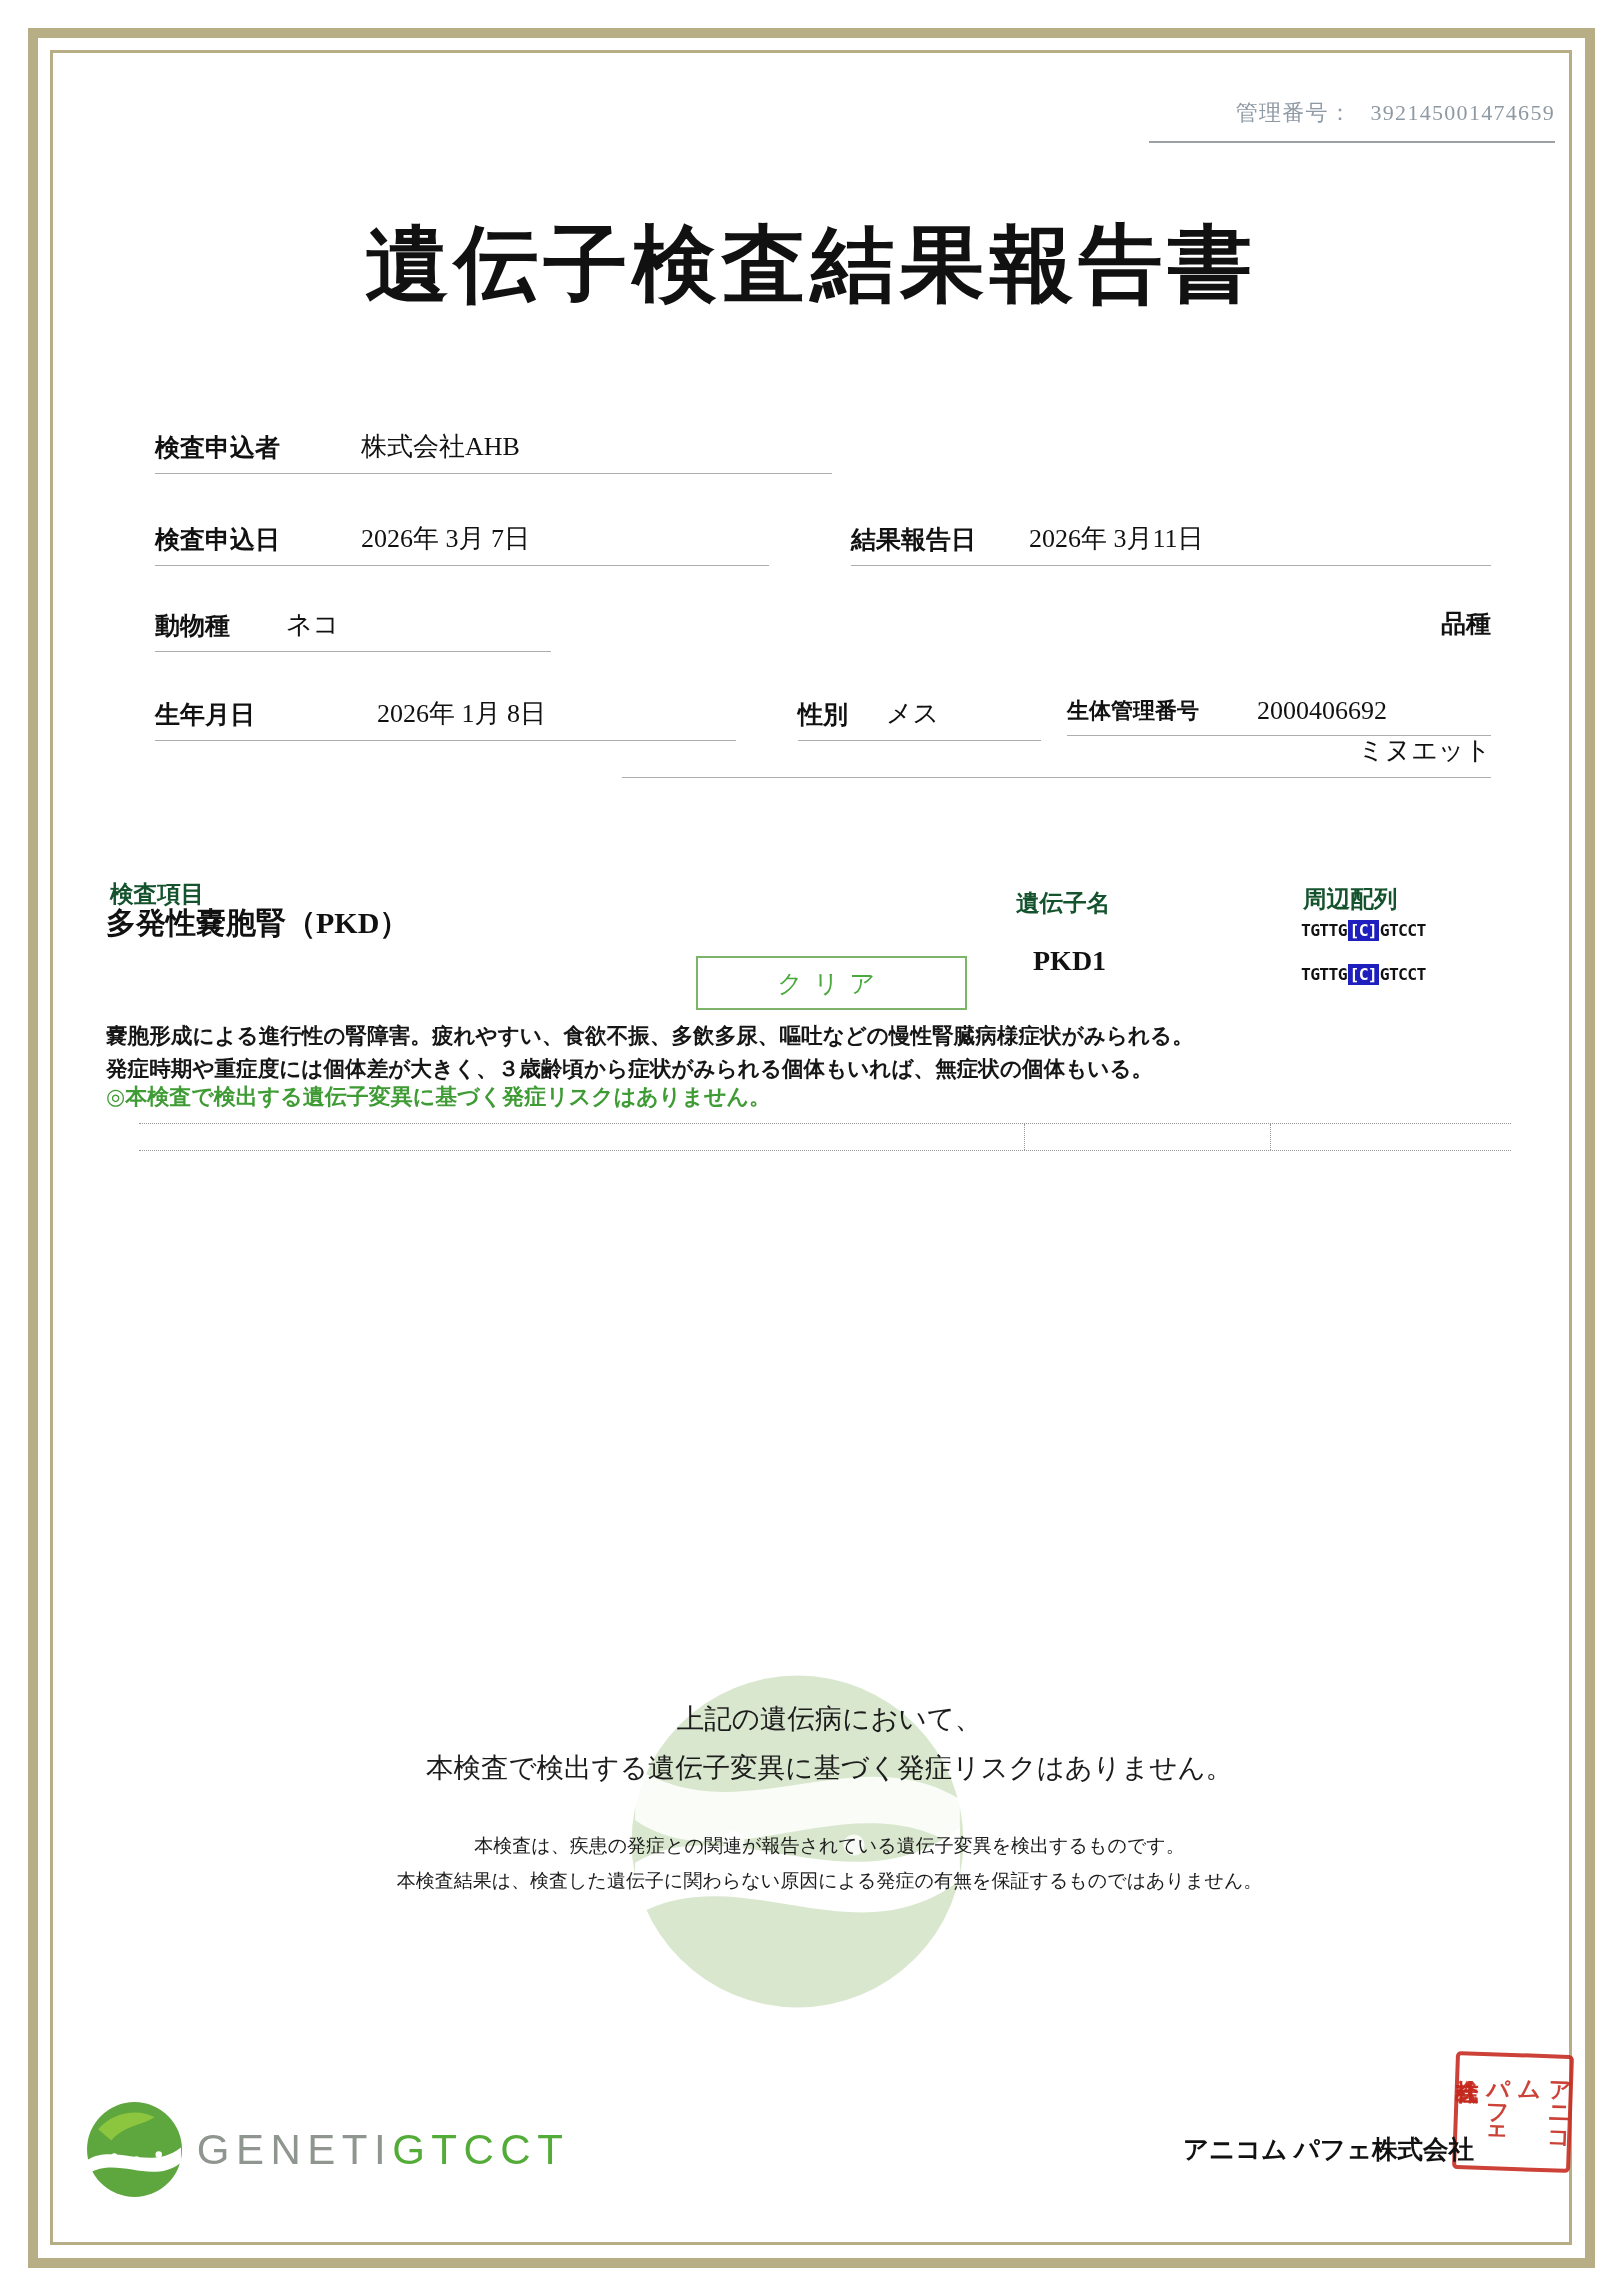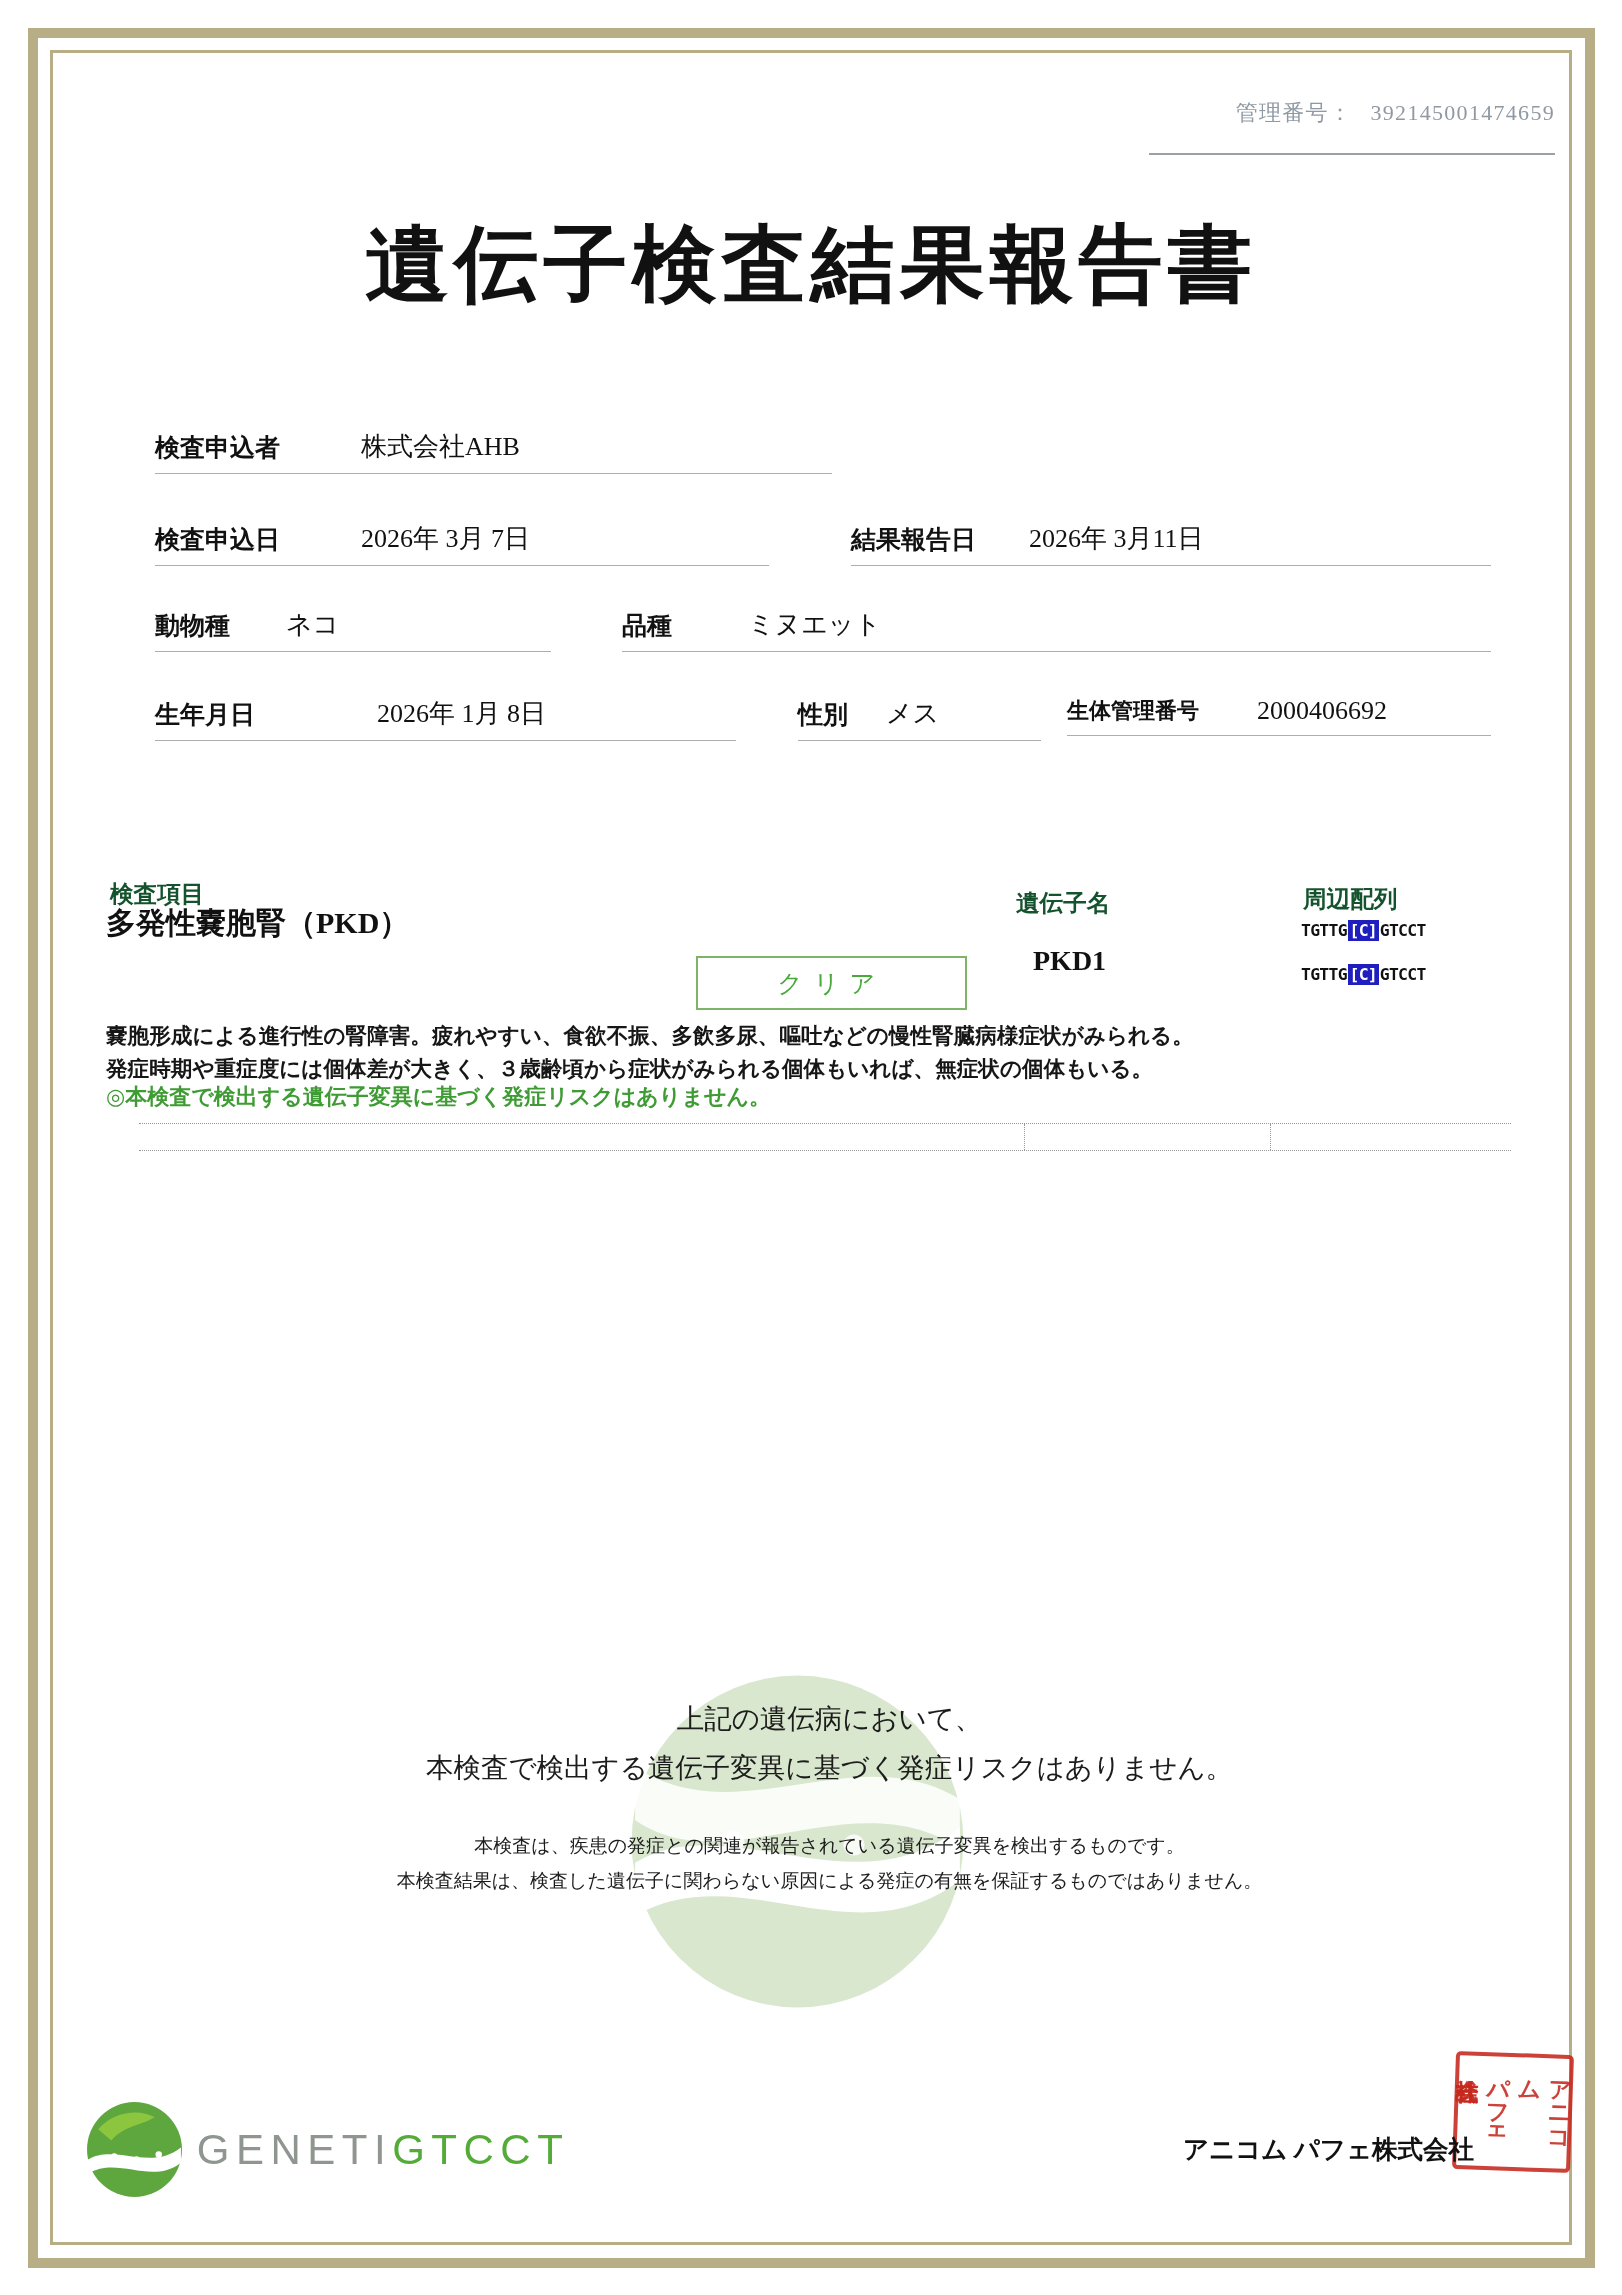--- a/index.html
+++ b/index.html
@@ -12,21 +12,21 @@
     overflow:hidden;
   }
   
   .frame-outer{position:absolute;left:27.5px;top:27.5px;right:27.5px;bottom:27.5px;border:10.5px solid #b7ae85;pointer-events:none;}
   .frame-inner{position:absolute;left:50px;top:50px;right:50px;bottom:50px;border:3.3px solid #b7ae85;pointer-events:none;}
 
   
   .control{
     position:absolute;top:98px;right:67px;width:406px;
     text-align:right;font-size:22px;color:#8e99a3;letter-spacing:1.3px;
-    border-bottom:2px solid #9aa2a8;padding-bottom:25px;
+    border-bottom:2px solid #9aa2a8;padding-bottom:13px;
   }
   .control .num{margin-left:18.3px;}
 
   
   .title{
     position:absolute;left:0;right:0;top:208px;
     text-align:center;font-size:84px;font-weight:700;letter-spacing:5.2px;
   }
 
   
@@ -125,21 +125,21 @@
   </div>
   <div class="field" style="left:851px;top:521px;width:640px;">
     <span class="lbl" style="flex-basis:178px;">結果報告日</span>
     <span class="val">2026年 3月11日</span>
   </div>
 
   <div class="field" style="left:155px;top:607px;width:396px;">
     <span class="lbl" style="flex-basis:131px;">動物種</span>
     <span class="val">ネコ</span>
   </div>
-  <div class="field" style="left:622px;top:607px;width:869px;">
+  <div class="field" style="left:622px;top:607px;width:869px;flex-direction:column;">
     <span class="lbl" style="flex-basis:126px;">品種</span>
     <span class="val">ミヌエット</span>
   </div>
 
   <div class="field" style="left:155px;top:696px;width:581px;">
     <span class="lbl" style="flex-basis:222px;">生年月日</span>
     <span class="val">2026年 1月 8日</span>
   </div>
   <div class="field" style="left:798px;top:696px;width:243px;">
     <span class="lbl" style="flex-basis:88px;">性別</span>

